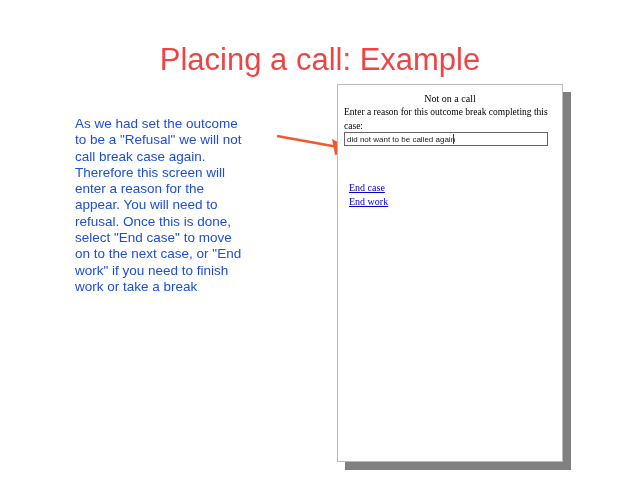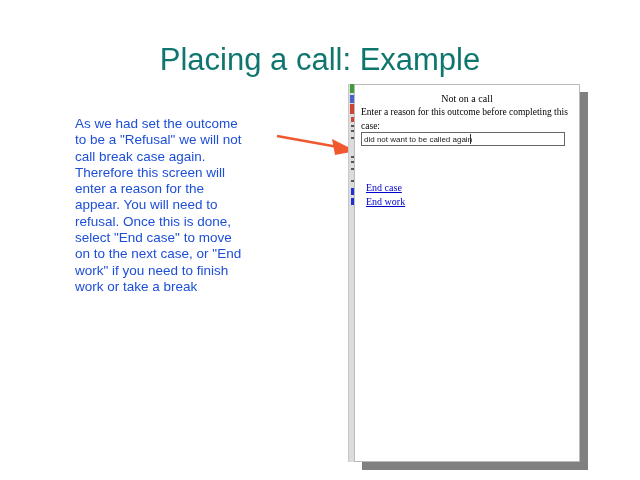--- a/index.html
+++ b/index.html
@@ -5,21 +5,21 @@
   * { margin: 0; padding: 0; box-sizing: border-box; }
   html, body { width: 640px; height: 480px; background: #ffffff; overflow: hidden; }
   body { font-family: "Liberation Sans", sans-serif; position: relative; }
 
   .slide { position: absolute; left: 0; top: 0; width: 640px; height: 480px; background: #ffffff; }
 
   .slide-title {
     position: absolute; left: 0; top: 42px; width: 640px;
     text-align: center;
     font-family: "Liberation Sans", sans-serif;
-    font-size: 31px; font-weight: 400; color: #0f766e;
+    font-size: 31px; font-weight: 400; color: #ef4444;
     letter-spacing: 0px;
   }
 
   .body-text {
     position: absolute; left: 75px; top: 116px; width: 210px;
     font-family: "Liberation Sans", sans-serif;
     font-size: 13.5px; color: #1d4ed8;
   }
   .body-text .line { line-height: 16.3px; white-space: nowrap; }
 
@@ -38,21 +38,21 @@
   .frag-red2   { top: 33px;  height: 5px; background: #cc4433; left: 2px; width: 3px; }
   .tick        { position: absolute; left: 2px; width: 3px; height: 2px; background: #555555; }
   .tick-1 { top: 41px; } .tick-2 { top: 46px; } .tick-3 { top: 53px; }
   .tick-4 { top: 72px; } .tick-5 { top: 77px; } .tick-6 { top: 84px; }
   .tick-7 { top: 96px; }
   .frag-link1  { top: 104px; height: 7px; background: #2233cc; left: 2px; width: 4px; }
   .frag-link2  { top: 114px; height: 7px; background: #2233cc; left: 2px; width: 4px; }
 
   
   .shot-panel {
-    position: absolute; left: 354px; top: 84px; width: 226px; height: 378px;
+    position: absolute; left: 337px; top: 84px; width: 226px; height: 378px;
     background: #ffffff;
     border: 1px solid #bbbbbb;
     box-shadow: 8px 8px 0 0 #808080;
     font-family: "Liberation Serif", serif;
     font-size: 9.5px; color: #000000;
   }
   .shot-heading {
     position: absolute; left: 0; top: 8px; width: 100%;
     text-align: center; font-size: 10px;
   }
@@ -109,21 +109,21 @@
     <div class="tick tick-4"></div>
     <div class="tick tick-5"></div>
     <div class="tick tick-6"></div>
     <div class="tick tick-7"></div>
     <div class="frag frag-link1"></div>
     <div class="frag frag-link2"></div>
   </div>
 
   <div class="shot-panel">
     <div class="shot-heading">Not on a call</div>
-    <div class="shot-prompt-1">Enter a reason for this outcome before completing this</div>
+    <div class="shot-prompt-1">Enter a reason for this outcome break completing this</div>
     <div class="shot-prompt-2">case:</div>
     <input class="shot-input" type="text" value="did not want to be called again" style="">
     <div class="caret"></div>
     <a class="shot-link end-case">End case</a>
     <a class="shot-link end-work">End work</a>
   </div>
 
 </div>
 
 </body></html>

